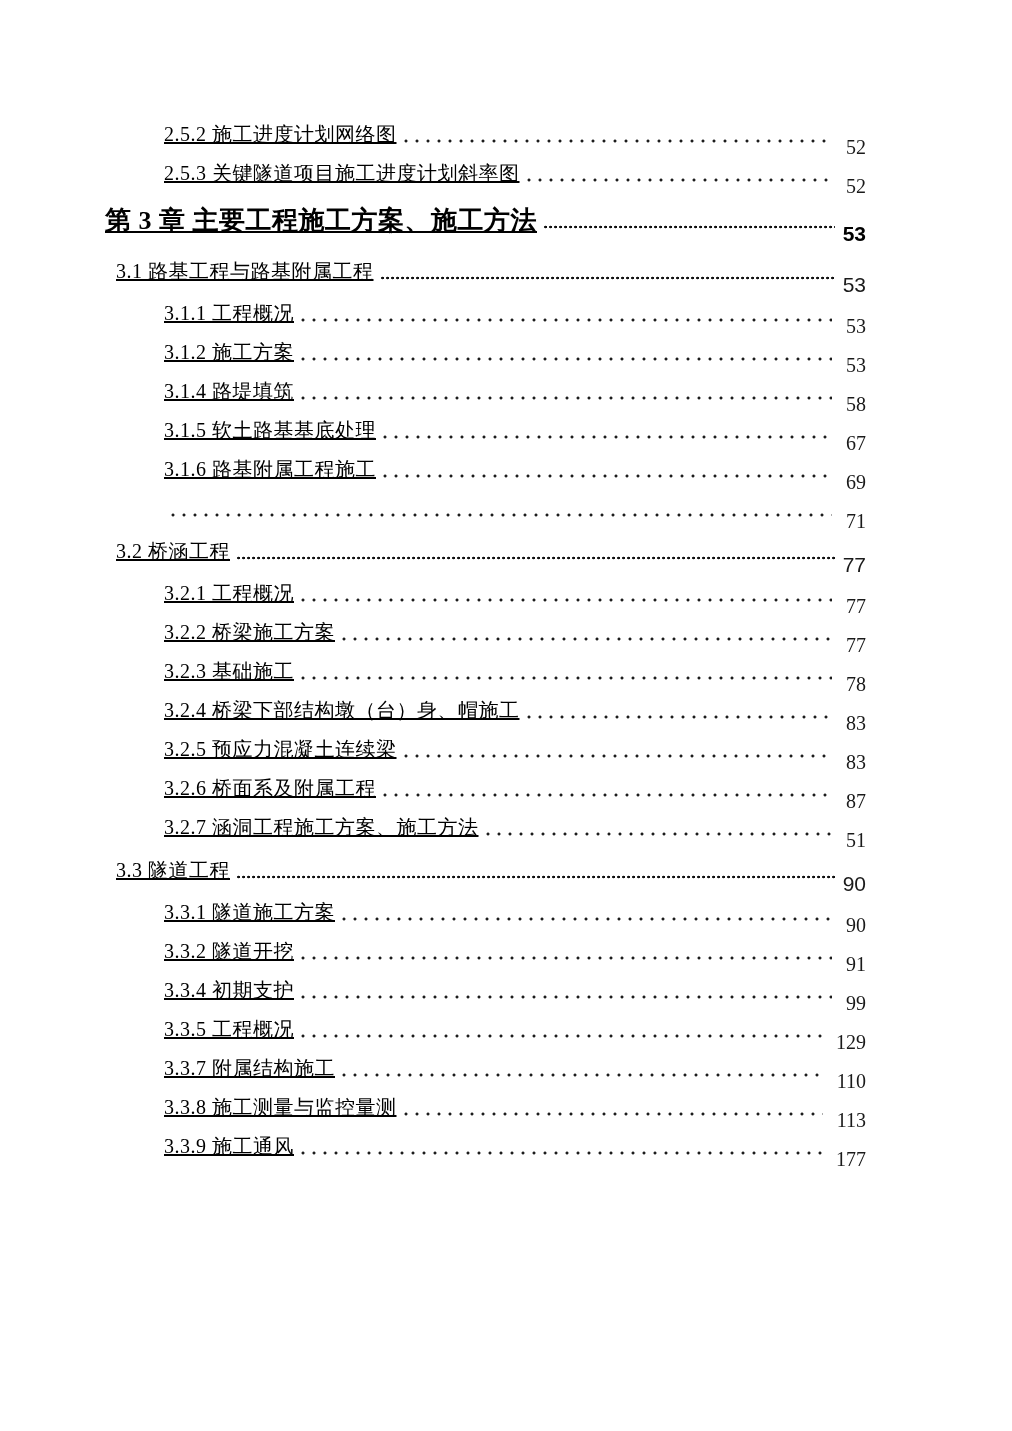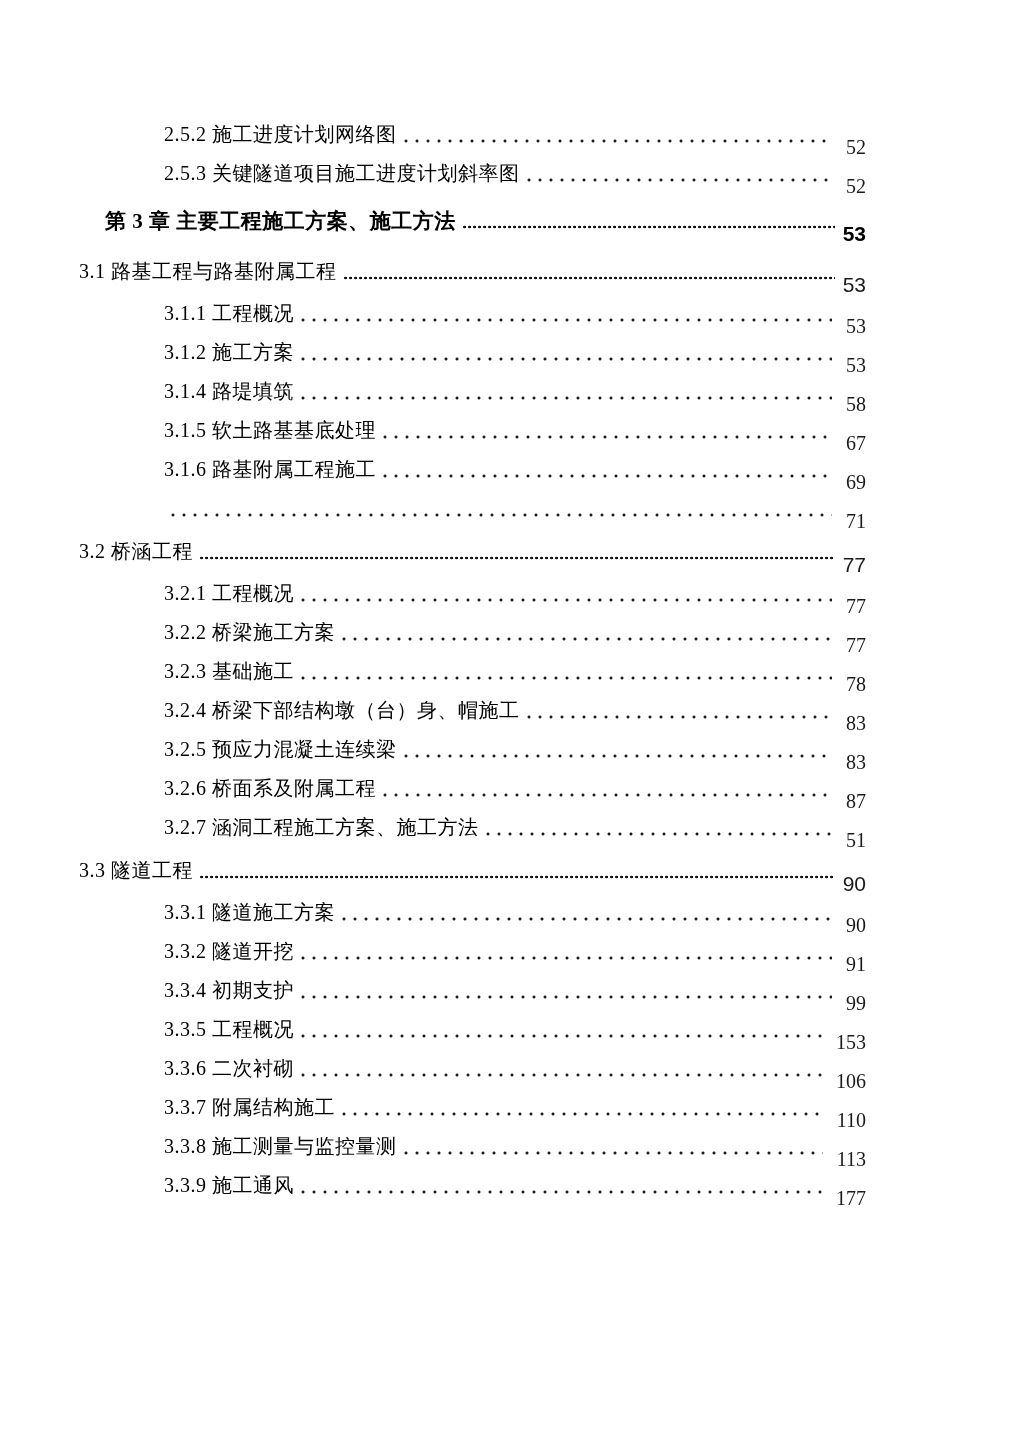--- a/index.html
+++ b/index.html
@@ -22,29 +22,30 @@
     background: #ffffff;
   }
   .toc-row {
     display: flex;
     align-items: center;
     height: 39px;
     white-space: nowrap;
   }
   
   .level-1 { padding-left: 105px; margin-top: 8px; margin-bottom: 12px; }
-  .level-2 { padding-left: 79px; margin-top: 4px; margin-bottom: 3px; }
+  .level-2 { padding-left: 116px; margin-top: 4px; margin-bottom: 3px; }
   .level-3 { padding-left: 164px; }
 
   .toc-label {
     font-size: 20px;
     letter-spacing: 0.5px;
+    text-decoration: underline;
   }
   .level-1 .toc-label {
-    font-size: 21px;
+    font-size: 26px;
     font-weight: bold;
   }
 
   
   .dot-leader {
     flex: 1 1 auto;
     min-width: 18px;
     height: 22px;
     position: relative;
   }
@@ -195,26 +196,21 @@
     <span class="toc-page">91</span>
   </div>
       <div class="toc-row level-3">
     <span class="toc-label">3.3.4 初期支护</span>
     <span class="dot-leader"></span>
     <span class="toc-page">99</span>
   </div>
       <div class="toc-row level-3">
     <span class="toc-label">3.3.5 工程概况</span>
     <span class="dot-leader"></span>
-    <span class="toc-page">153</span>
-  </div>
-      <div class="toc-row level-3">
-    <span class="toc-label">3.3.6 二次衬砌</span>
-    <span class="dot-leader"></span>
-    <span class="toc-page">106</span>
+    <span class="toc-page">129</span>
   </div>
       <div class="toc-row level-3">
     <span class="toc-label">3.3.7 附属结构施工</span>
     <span class="dot-leader"></span>
     <span class="toc-page">110</span>
   </div>
       <div class="toc-row level-3">
     <span class="toc-label">3.3.8 施工测量与监控量测</span>
     <span class="dot-leader"></span>
     <span class="toc-page">113</span>

